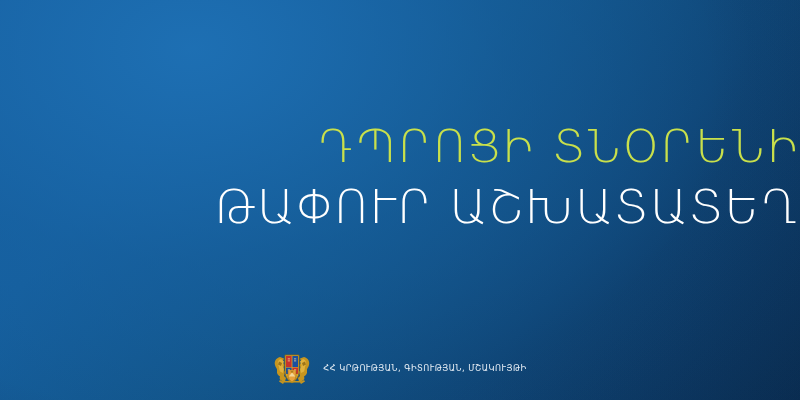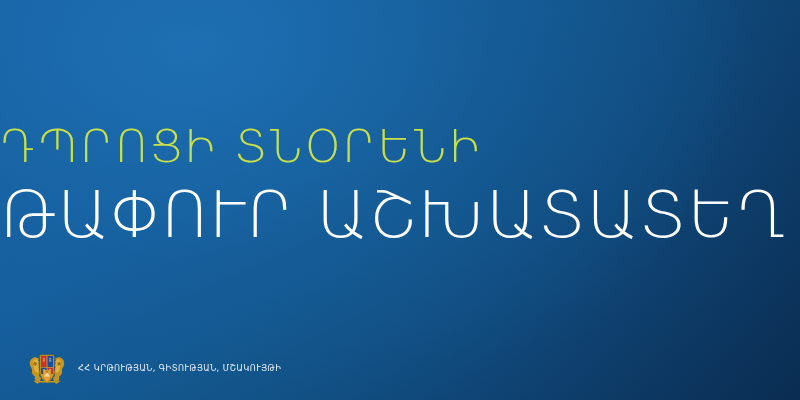--- a/index.html
+++ b/index.html
@@ -45,21 +45,21 @@
           rgba(4,24,48,0.22) 84%,
           rgba(3,20,42,0.36) 100%);
     pointer-events: none;
   }
 
   .headline-block {
     position: absolute;
     left: 0;
     right: 0;
     top: 124px;
-    text-align: left;
+    text-align: right;
     line-height: 1;
   }
 
   .headline {
     display: block;
     font-family: "DejaVu Sans", sans-serif;
     font-weight: 300;
     font-size: 45px;
     letter-spacing: 1.6px;
     white-space: nowrap;
@@ -67,33 +67,33 @@
 
   .headline-1 {
     color: #c9e04b;
     font-size: 45px;
     letter-spacing: 2.0px;
     margin-bottom: 14px;
   }
 
   .headline-2 {
     color: #ffffff;
-    font-size: 64px;
+    font-size: 47px;
     letter-spacing: 1.4px;
   }
 
   .footer {
     position: absolute;
     left: 0;
     right: 0;
     bottom: 12px;
     display: flex;
     align-items: center;
+    justify-content: center;
     gap: 12px;
-    margin-left: 28px;
   }
 
   .emblem {
     width: 38px;
     height: 40px;
     flex: 0 0 auto;
     display: block;
   }
 
   .ministry {

